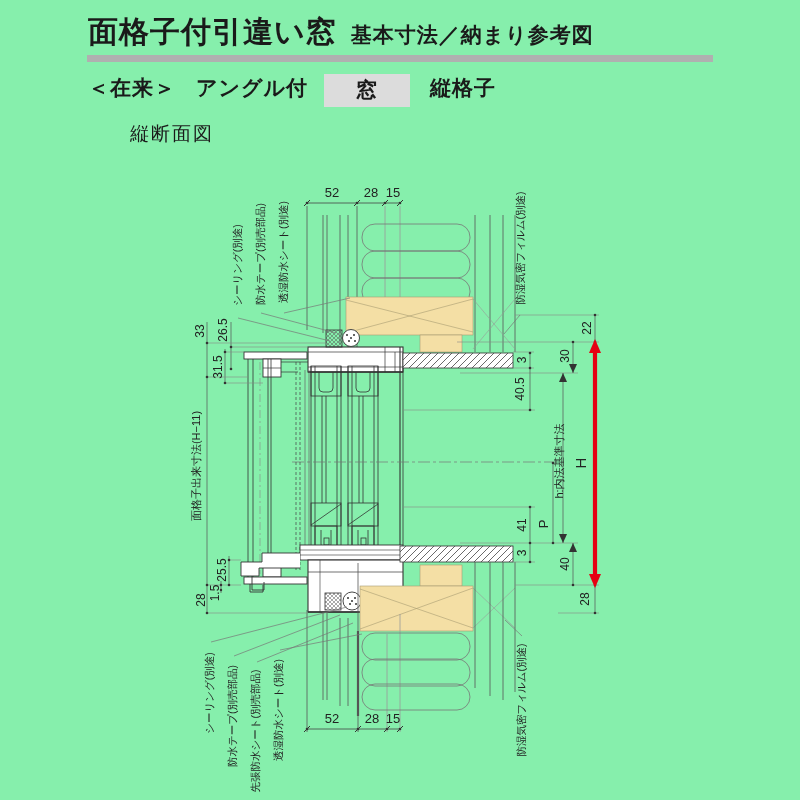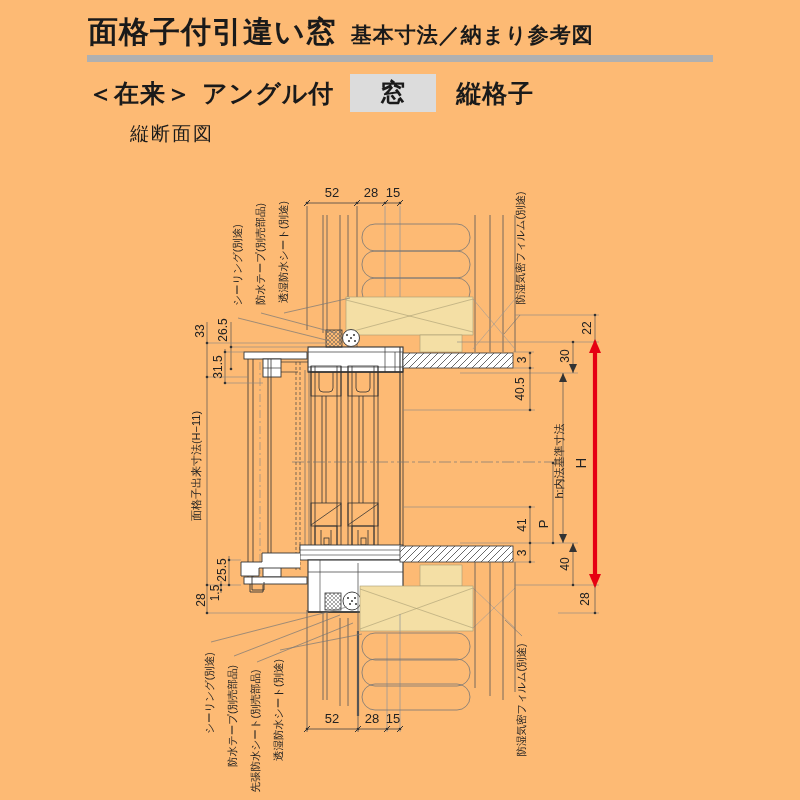--- a/index.html
+++ b/index.html
@@ -1,24 +1,24 @@
 <!DOCTYPE html>
 <html><head>
 <meta charset="utf-8">
 <style>
   html,body{margin:0;padding:0;background:#fff;}
-  .page{position:relative;width:800px;height:800px;background:#fdba74;overflow:hidden;
+  .page{position:relative;width:800px;height:800px;background:#86efac;overflow:hidden;
         font-family:"Liberation Sans","DejaVu Sans",sans-serif;color:#1a1a1a;}
   .title{position:absolute;left:88px;top:12px;white-space:nowrap;}
   .title .main{font-size:30px;font-weight:bold;letter-spacing:1px;}
   .title .sub{font-size:21px;font-weight:bold;margin-left:14px;letter-spacing:1px;}
   .rule{position:absolute;left:87px;top:55px;width:626px;height:7px;background:#b0b0b0;}
-  .variant-row{position:absolute;left:88px;top:74px;display:flex;align-items:center;
-               font-size:25px;font-weight:bold;letter-spacing:1px;white-space:nowrap;}
-  .variant-row .gap1{margin-left:10px;}
+  .variant-row{position:absolute;left:88px;top:74px;display:flex;align-items:flex-start;
+               font-size:21px;font-weight:bold;letter-spacing:1px;white-space:nowrap;}
+  .variant-row .gap1{margin-left:20px;}
   .win-badge{display:inline-block;width:86px;text-align:center;background:#dcdcdc;
              margin-left:16px;padding:2px 0 3px 0;}
   .lattice-type{margin-left:20px;}
   .section-label{position:absolute;left:130px;top:121px;font-size:19px;letter-spacing:2px;}
   svg text{font-family:"Liberation Sans","DejaVu Sans",sans-serif;fill:#222;}
   svg .dim{font-size:12px;}
   svg .dimh{font-size:13px;}
   svg .note{font-size:10.5px;}
   svg .small{font-size:11px;}
   svg .big{font-size:15px;}

